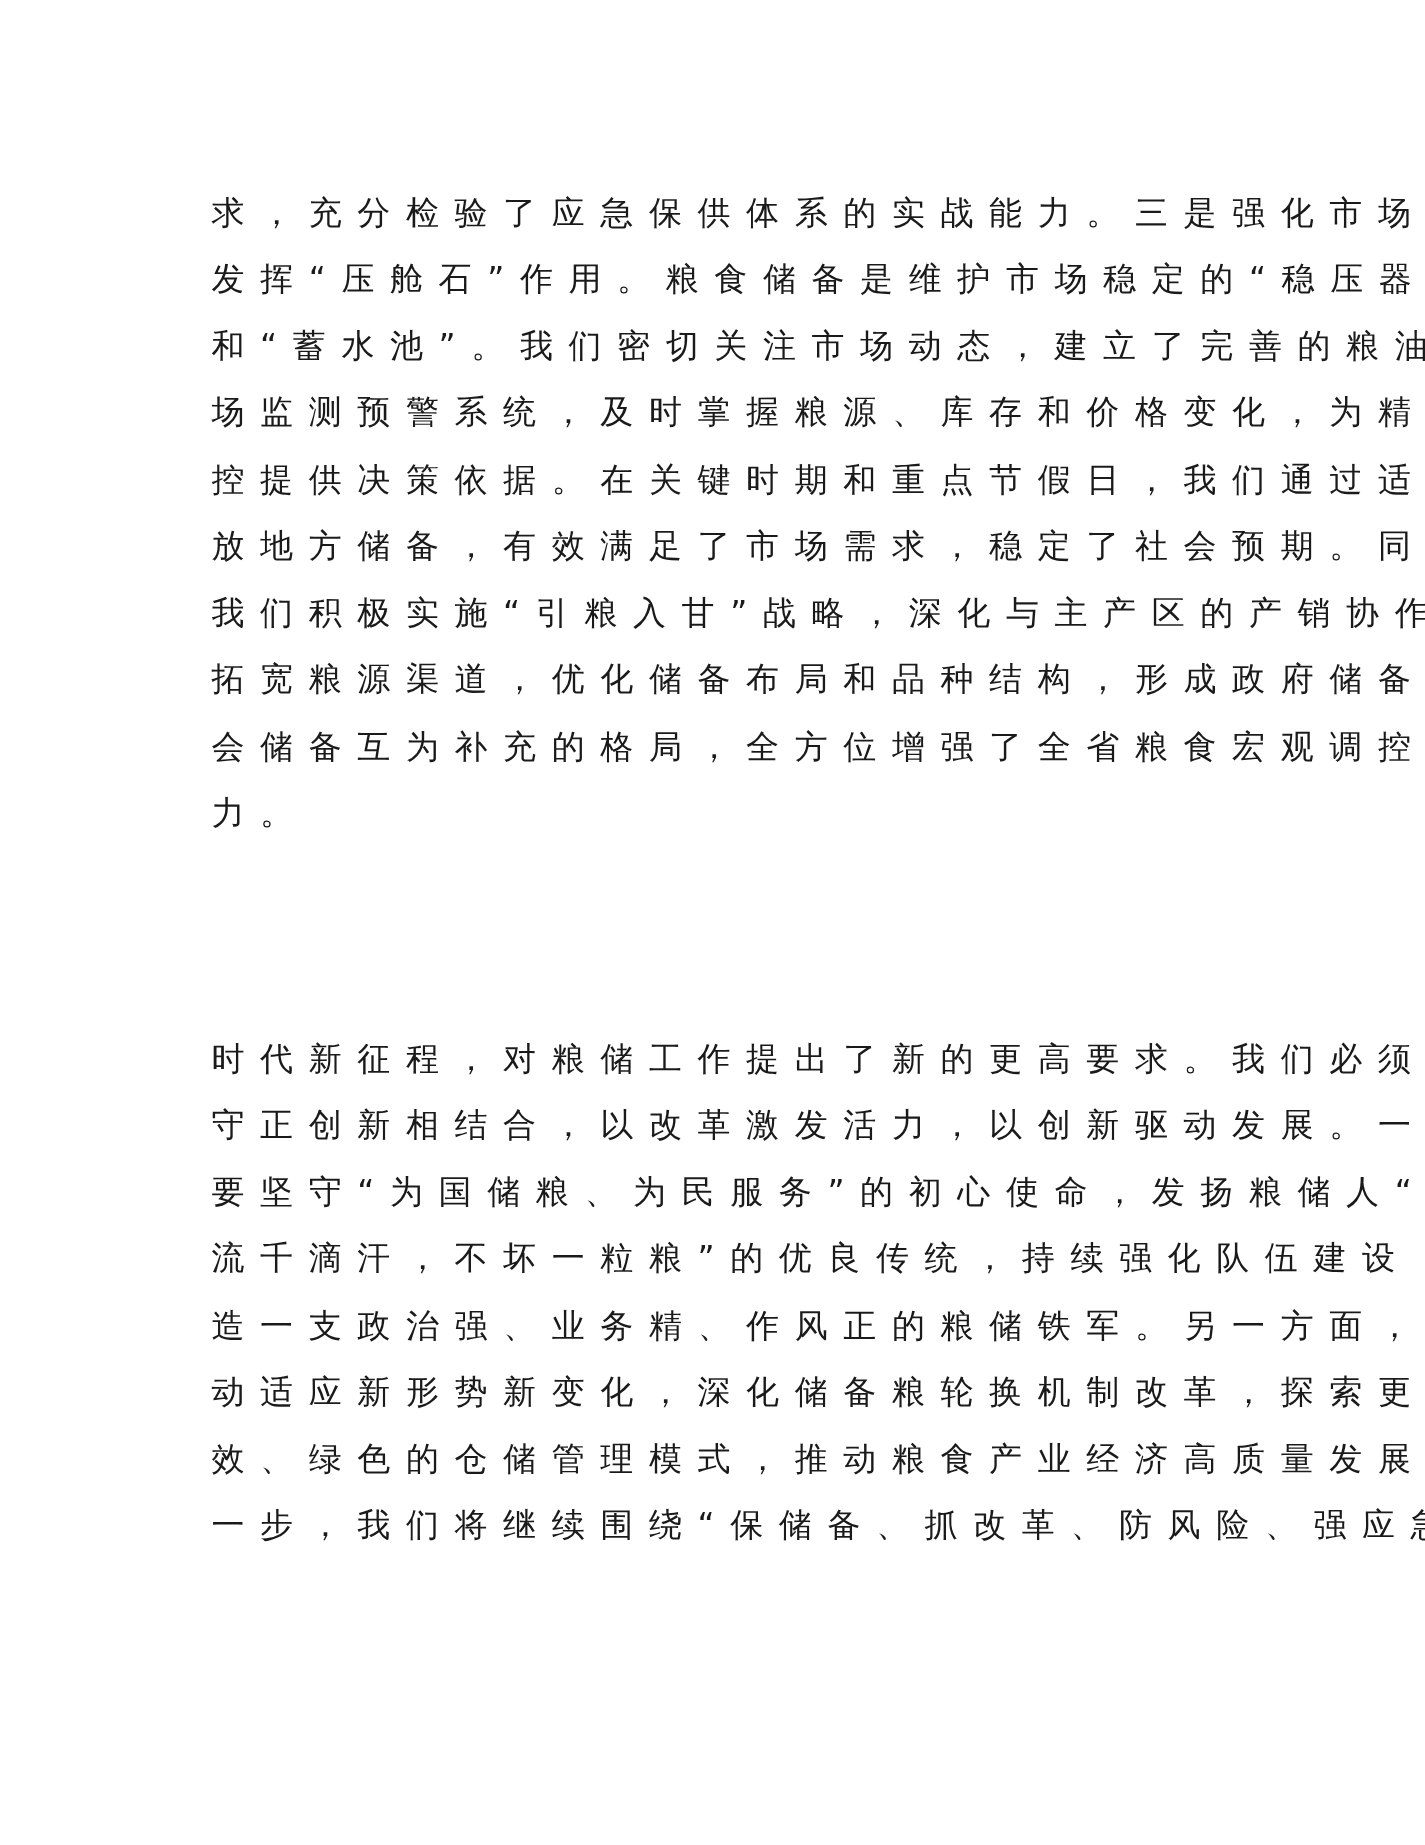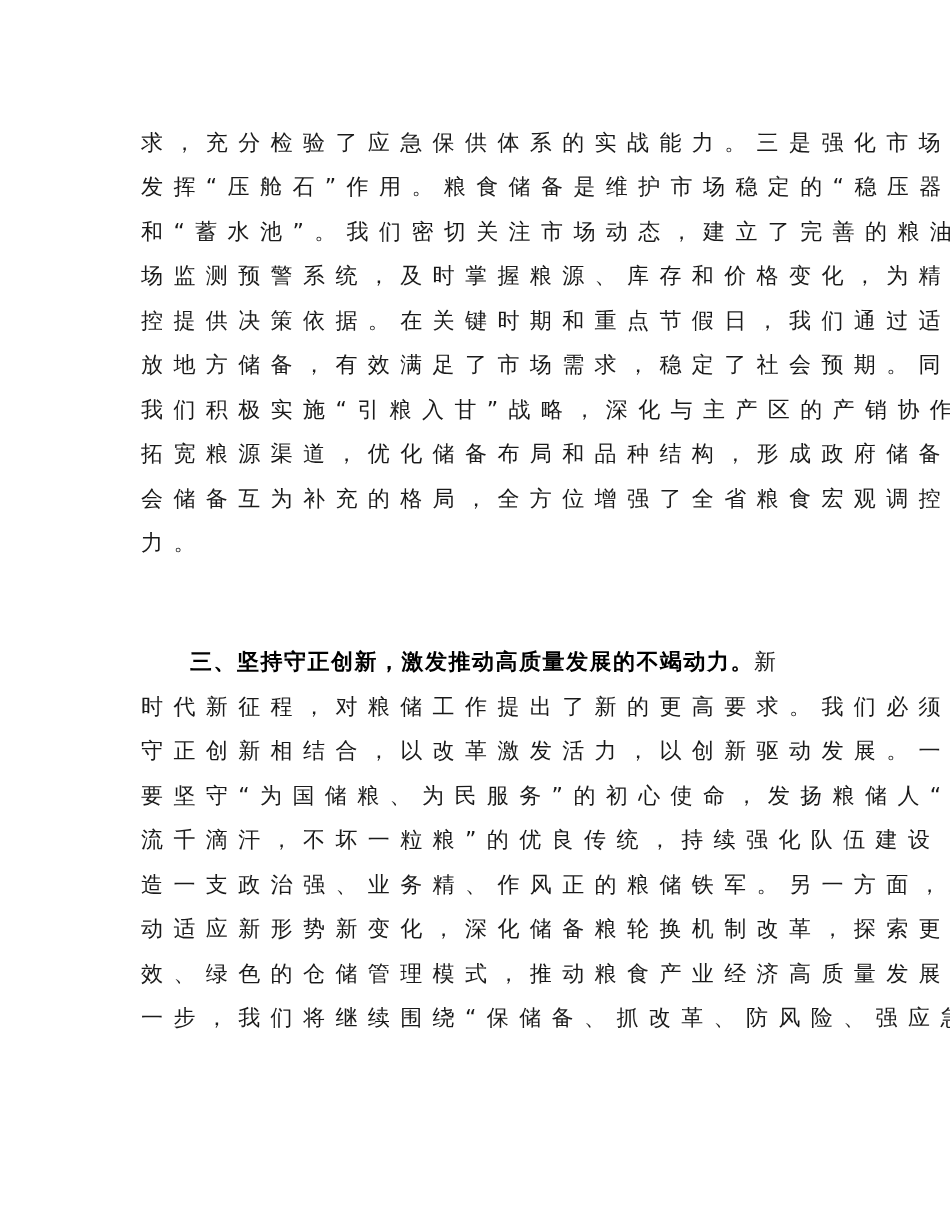--- a/index.html
+++ b/index.html
@@ -54,23 +54,20 @@
   <div class="line" style="top:172px">发挥“压舱石”作用。粮食储备是维护市场稳定的“稳压器”</div>
   <div class="line" style="top:217px">和“蓄水池”。我们密切关注市场动态，建立了完善的粮油市</div>
   <div class="line" style="top:261px">场监测预警系统，及时掌握粮源、库存和价格变化，为精准调</div>
   <div class="line" style="top:306px">控提供决策依据。在关键时期和重点节假日，我们通过适时投</div>
   <div class="line" style="top:350px">放地方储备，有效满足了市场需求，稳定了社会预期。同时，</div>
   <div class="line" style="top:395px">我们积极实施“引粮入甘”战略，深化与主产区的产销协作，</div>
   <div class="line" style="top:439px">拓宽粮源渠道，优化储备布局和品种结构，形成政府储备与社</div>
   <div class="line" style="top:484px">会储备互为补充的格局，全方位增强了全省粮食宏观调控的能</div>
   <div class="line" style="top:528px">力。</div>
 
-  <div class="line indent" style="top:647px">
-    <span class="bold">三、坚持守正创新，激发推动高质量发展的不竭动力。</span><span class="normal-tail">新</span>
-  </div>
 
   <div class="line" style="top:692px">时代新征程，对粮储工作提出了新的更高要求。我们必须坚持</div>
   <div class="line" style="top:736px">守正创新相结合，以改革激发活力，以创新驱动发展。一方面，</div>
   <div class="line" style="top:781px">要坚守“为国储粮、为民服务”的初心使命，发扬粮储人“宁</div>
   <div class="line" style="top:825px">流千滴汗，不坏一粒粮”的优良传统，持续强化队伍建设，打</div>
   <div class="line" style="top:870px">造一支政治强、业务精、作风正的粮储铁军。另一方面，要主</div>
   <div class="line" style="top:914px">动适应新形势新变化，深化储备粮轮换机制改革，探索更加高</div>
   <div class="line" style="top:959px">效、绿色的仓储管理模式，推动粮食产业经济高质量发展。下</div>
   <div class="line" style="top:1003px">一步，我们将继续围绕“保储备、抓改革、防风险、强应急、</div>
 

